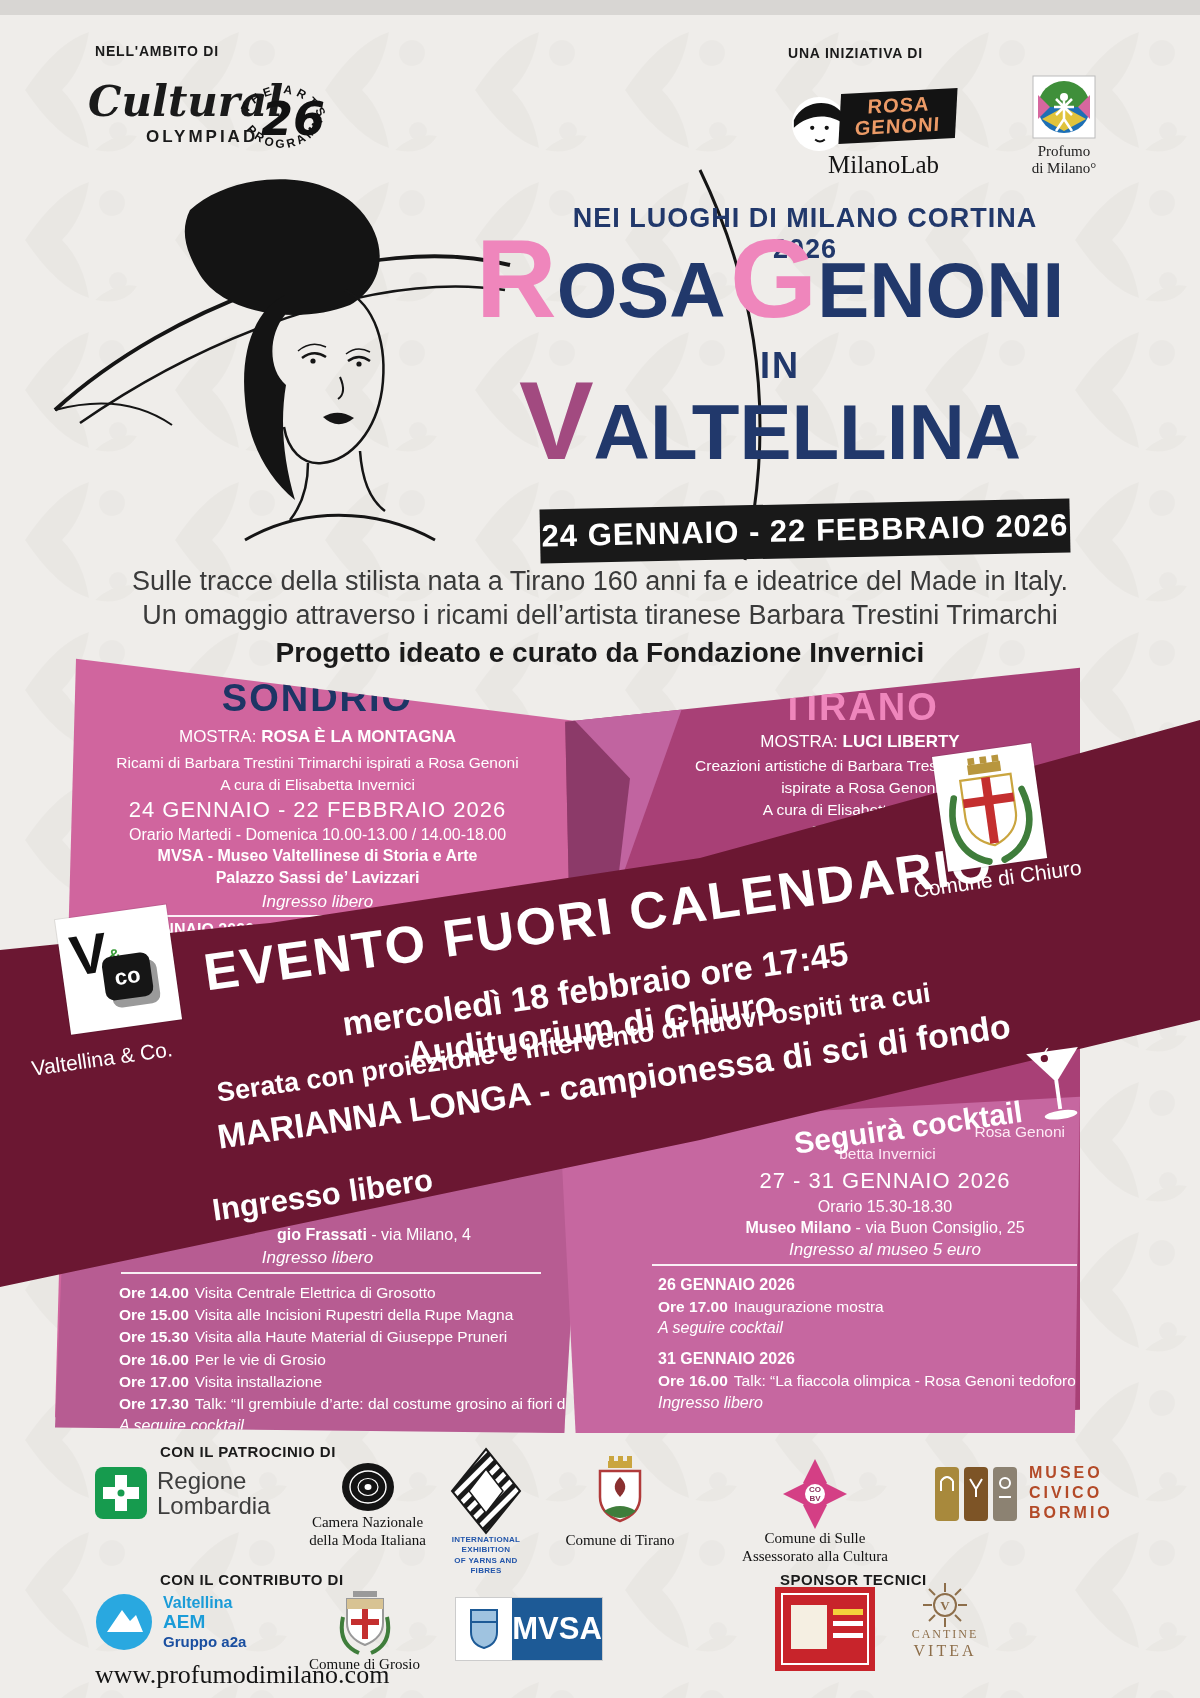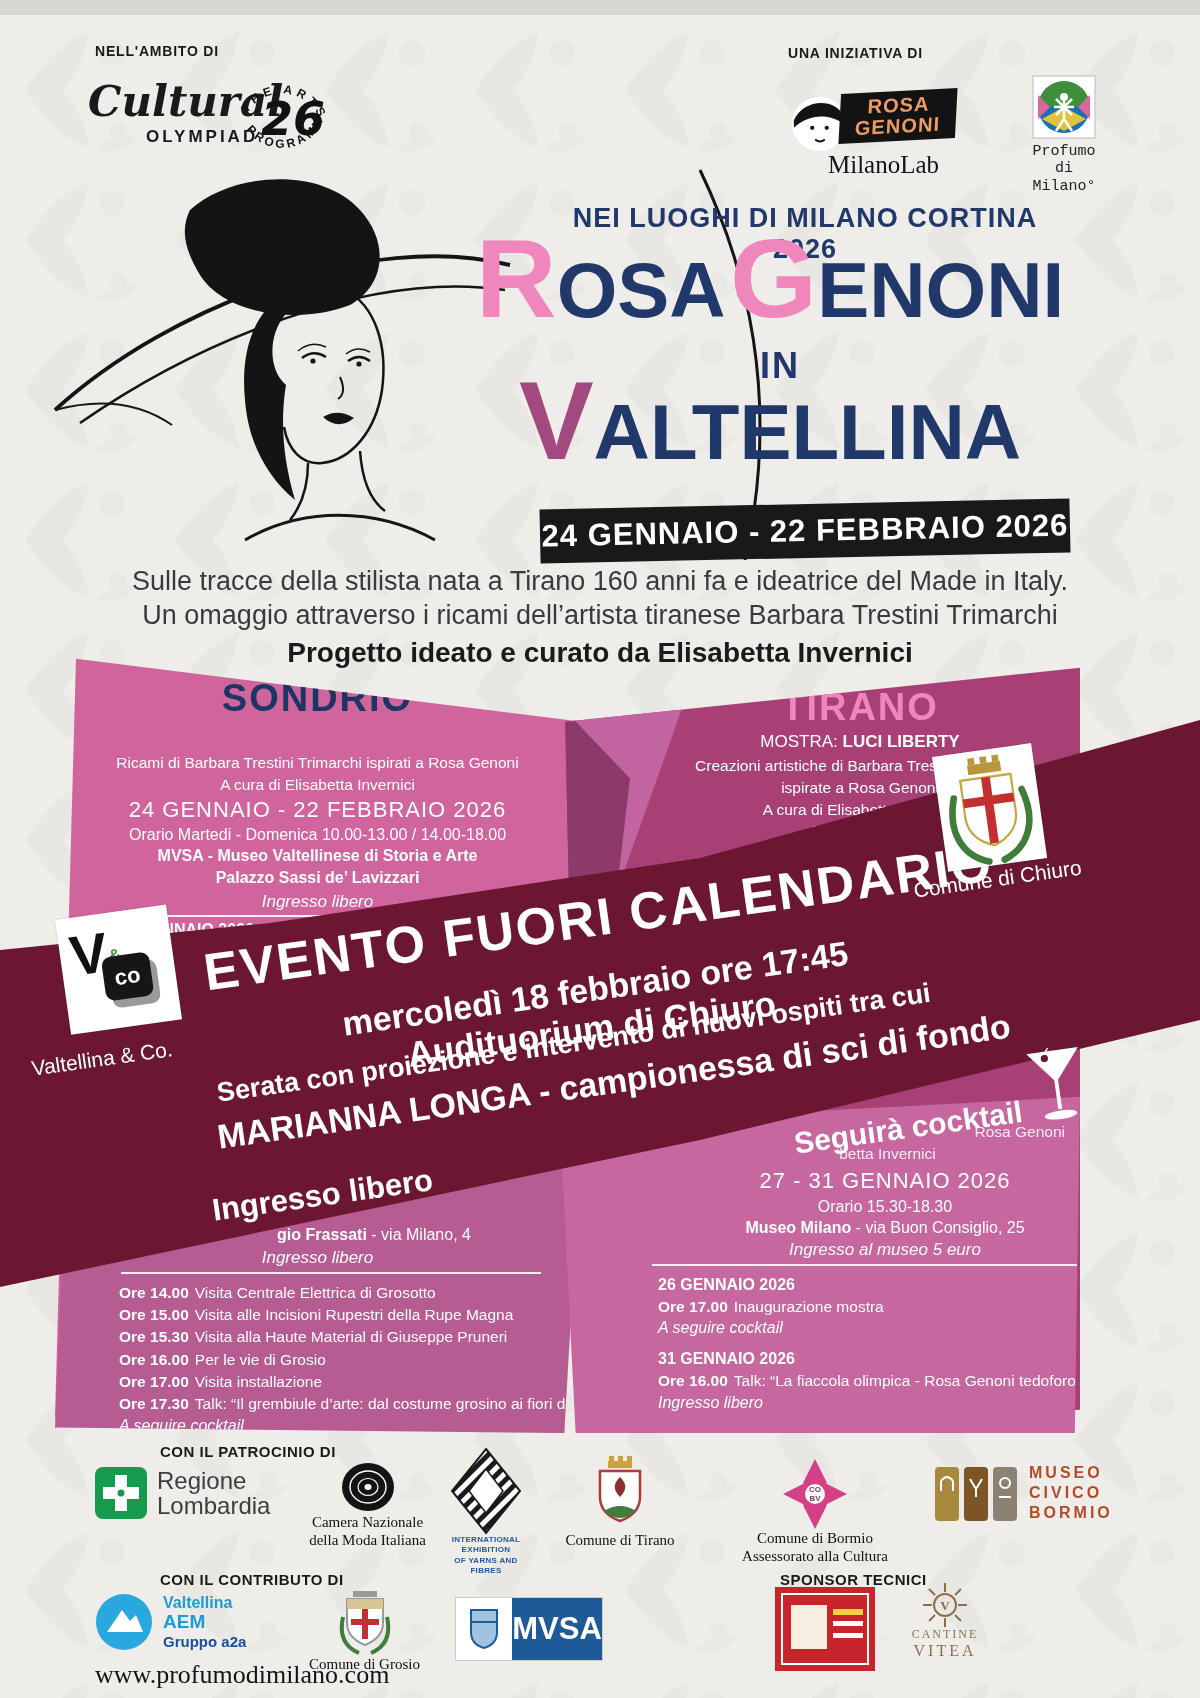--- a/index.html
+++ b/index.html
@@ -19,21 +19,21 @@
   svg{display:block;}
   
   #texture{position:absolute;left:0;top:0;z-index:0;opacity:.6;}
   
   .smallcap{font-size:14px;font-weight:700;letter-spacing:.8px;}
   #cultural-script{font-family:"DejaVu Serif",serif;font-style:italic;font-weight:700;font-size:42px;}
   #cultural-word{font-size:17px;font-weight:700;letter-spacing:3px;}
   #milanolab-box{background:#131313;transform:skew(-6deg) rotate(-3deg);padding:4px 8px;}
   #milanolab-box div{color:#eb9a66;font-weight:700;font-size:20px;letter-spacing:1px;line-height:1.05;text-align:center;}
   #milanolab-name{font-family:"Liberation Serif",serif;font-size:25px;color:#141414;}
-  .profumo-cap{font-family:Liberation Mono, monospace;font-size:15px;line-height:1.15;color:#222;text-align:center;}
+  .profumo-cap{font-family:Liberation Serif, serif;font-size:15px;line-height:1.15;color:#222;text-align:center;}
   
   #kicker{font-size:27px;font-weight:700;letter-spacing:1px;}
   .t-big{font-size:112px;font-weight:700;line-height:.9;}
   .t-mid{font-size:78px;font-weight:700;line-height:.9;}
   #in-line{font-size:36px;font-weight:700;letter-spacing:2px;}
   #date-band{background:#191919;height:54px;line-height:54px;font-size:31px;font-weight:700;
     letter-spacing:1px;transform:rotate(-1.2deg);}
   .intro-l{font-size:27px;color:#3a3a3a;}
   #credit{font-size:28px;}
   
@@ -155,25 +155,29 @@
   </div>
   <div class="abs c navy" id="in-line" style="left:470px;top:330px;width:620px;z-index:2">IN</div>
   <div class="abs c nw" style="left:450px;top:356px;width:640px;z-index:2">
     <span class="t-big plum">V</span><span class="t-mid navy">ALTELLINA</span>
   </div>
 
   <div class="abs c w" id="date-band" style="left:540px;top:489px;width:530px;z-index:2">24 GENNAIO - 22 FEBBRAIO 2026</div>
 
   <div class="abs c intro-l" style="left:100px;top:551px;width:1000px;z-index:2">Sulle tracce della stilista nata a Tirano 160 anni fa e ideatrice del Made in Italy.</div>
   <div class="abs c intro-l" style="left:100px;top:585px;width:1000px;z-index:2">Un omaggio attraverso i ricami dell’artista tiranese Barbara Trestini Trimarchi</div>
-  <div class="abs c b" id="credit" style="left:100px;top:622px;width:1000px;z-index:2">Progetto ideato e curato da Elisabetta Invernici</div>
+  <div class="abs c b" id="credit" style="left:100px;top:622px;width:1000px;z-index:2">Progetto ideato e curato da Fondazione Invernici</div>
 
   <div class="abs" style="left:55px;top:636px;width:525px;height:782px;background:#d0659e;z-index:1;
        clip-path:polygon(4% 1%,100% 9%,97% 100%,0 98%)">
     <div class="abs c panel-title" style="left:40px;top:26px;width:445px;color:#1d3565">SONDRIO</div>
+    <div class="abs c w p17" style="left:40px;top:76px;width:445px">
+      <span>MOSTRA:</span>
+      <span class="b">ROSA È LA MONTAGNA</span>
+    </div>
     <div class="abs c w p15" style="left:20px;top:103px;width:485px">Ricami di Barbara Trestini Trimarchi ispirati a Rosa Genoni</div>
     <div class="abs c w p15" style="left:40px;top:125px;width:445px">A cura di Elisabetta Invernici</div>
     <div class="abs c w p22" style="left:20px;top:146px;width:485px">24 GENNAIO - 22 FEBBRAIO 2026</div>
     <div class="abs c w p16" style="left:20px;top:175px;width:485px">Orario Martedi - Domenica 10.00-13.00 / 14.00-18.00</div>
     <div class="abs c w p16 b" style="left:20px;top:196px;width:485px">MVSA - Museo Valtellinese di Storia e Arte</div>
     <div class="abs c w p16 b" style="left:40px;top:218px;width:445px">Palazzo Sassi de’ Lavizzari</div>
     <div class="abs c w p17 i" style="left:40px;top:241px;width:445px">Ingresso libero</div>
     <div class="abs pdiv" style="left:58px;top:264px;width:405px"></div>
     <div class="abs w p16 b" style="left:62px;top:270px">23 GENNAIO 2026</div>
   </div>
@@ -334,21 +338,21 @@
         <polygon points="32,0 44,24 32,34 20,24"></polygon>
         <polygon points="32,70 44,46 32,36 20,46"></polygon>
         <polygon points="0,35 24,23 34,35 24,47"></polygon>
         <polygon points="64,35 40,23 30,35 40,47"></polygon>
       </g>
       <circle cx="32" cy="35" r="10" fill="#fff"></circle>
       <text x="32" y="33" font-size="8" font-weight="700" text-anchor="middle" fill="#8a2f5a">CO</text>
       <text x="32" y="42" font-size="8" font-weight="700" text-anchor="middle" fill="#8a2f5a">BV</text>
     </svg>
     <div class="cap-serif">
-      <div>Comune di Bormio</div>
+      <div>Comune di Sulle</div>
       <div>Assessorato alla Cultura</div>
     </div>
   </div>
 
   <div class="abs" style="left:935px;top:1448px;z-index:2;display:flex;gap:12px;align-items:center">
     <svg width="82" height="56" viewBox="0 0 82 56">
       <rect x="0" y="2" width="24" height="54" rx="4" fill="#a8893c"></rect>
       <rect x="29" y="2" width="24" height="54" rx="4" fill="#7d5426"></rect>
       <rect x="58" y="2" width="24" height="54" rx="4" fill="#8c8272"></rect>
       <path d="M6 16 q6 -8 12 0 M6 16 v10 M18 16 v10" stroke="#fff" stroke-width="2" fill="none"></path>

